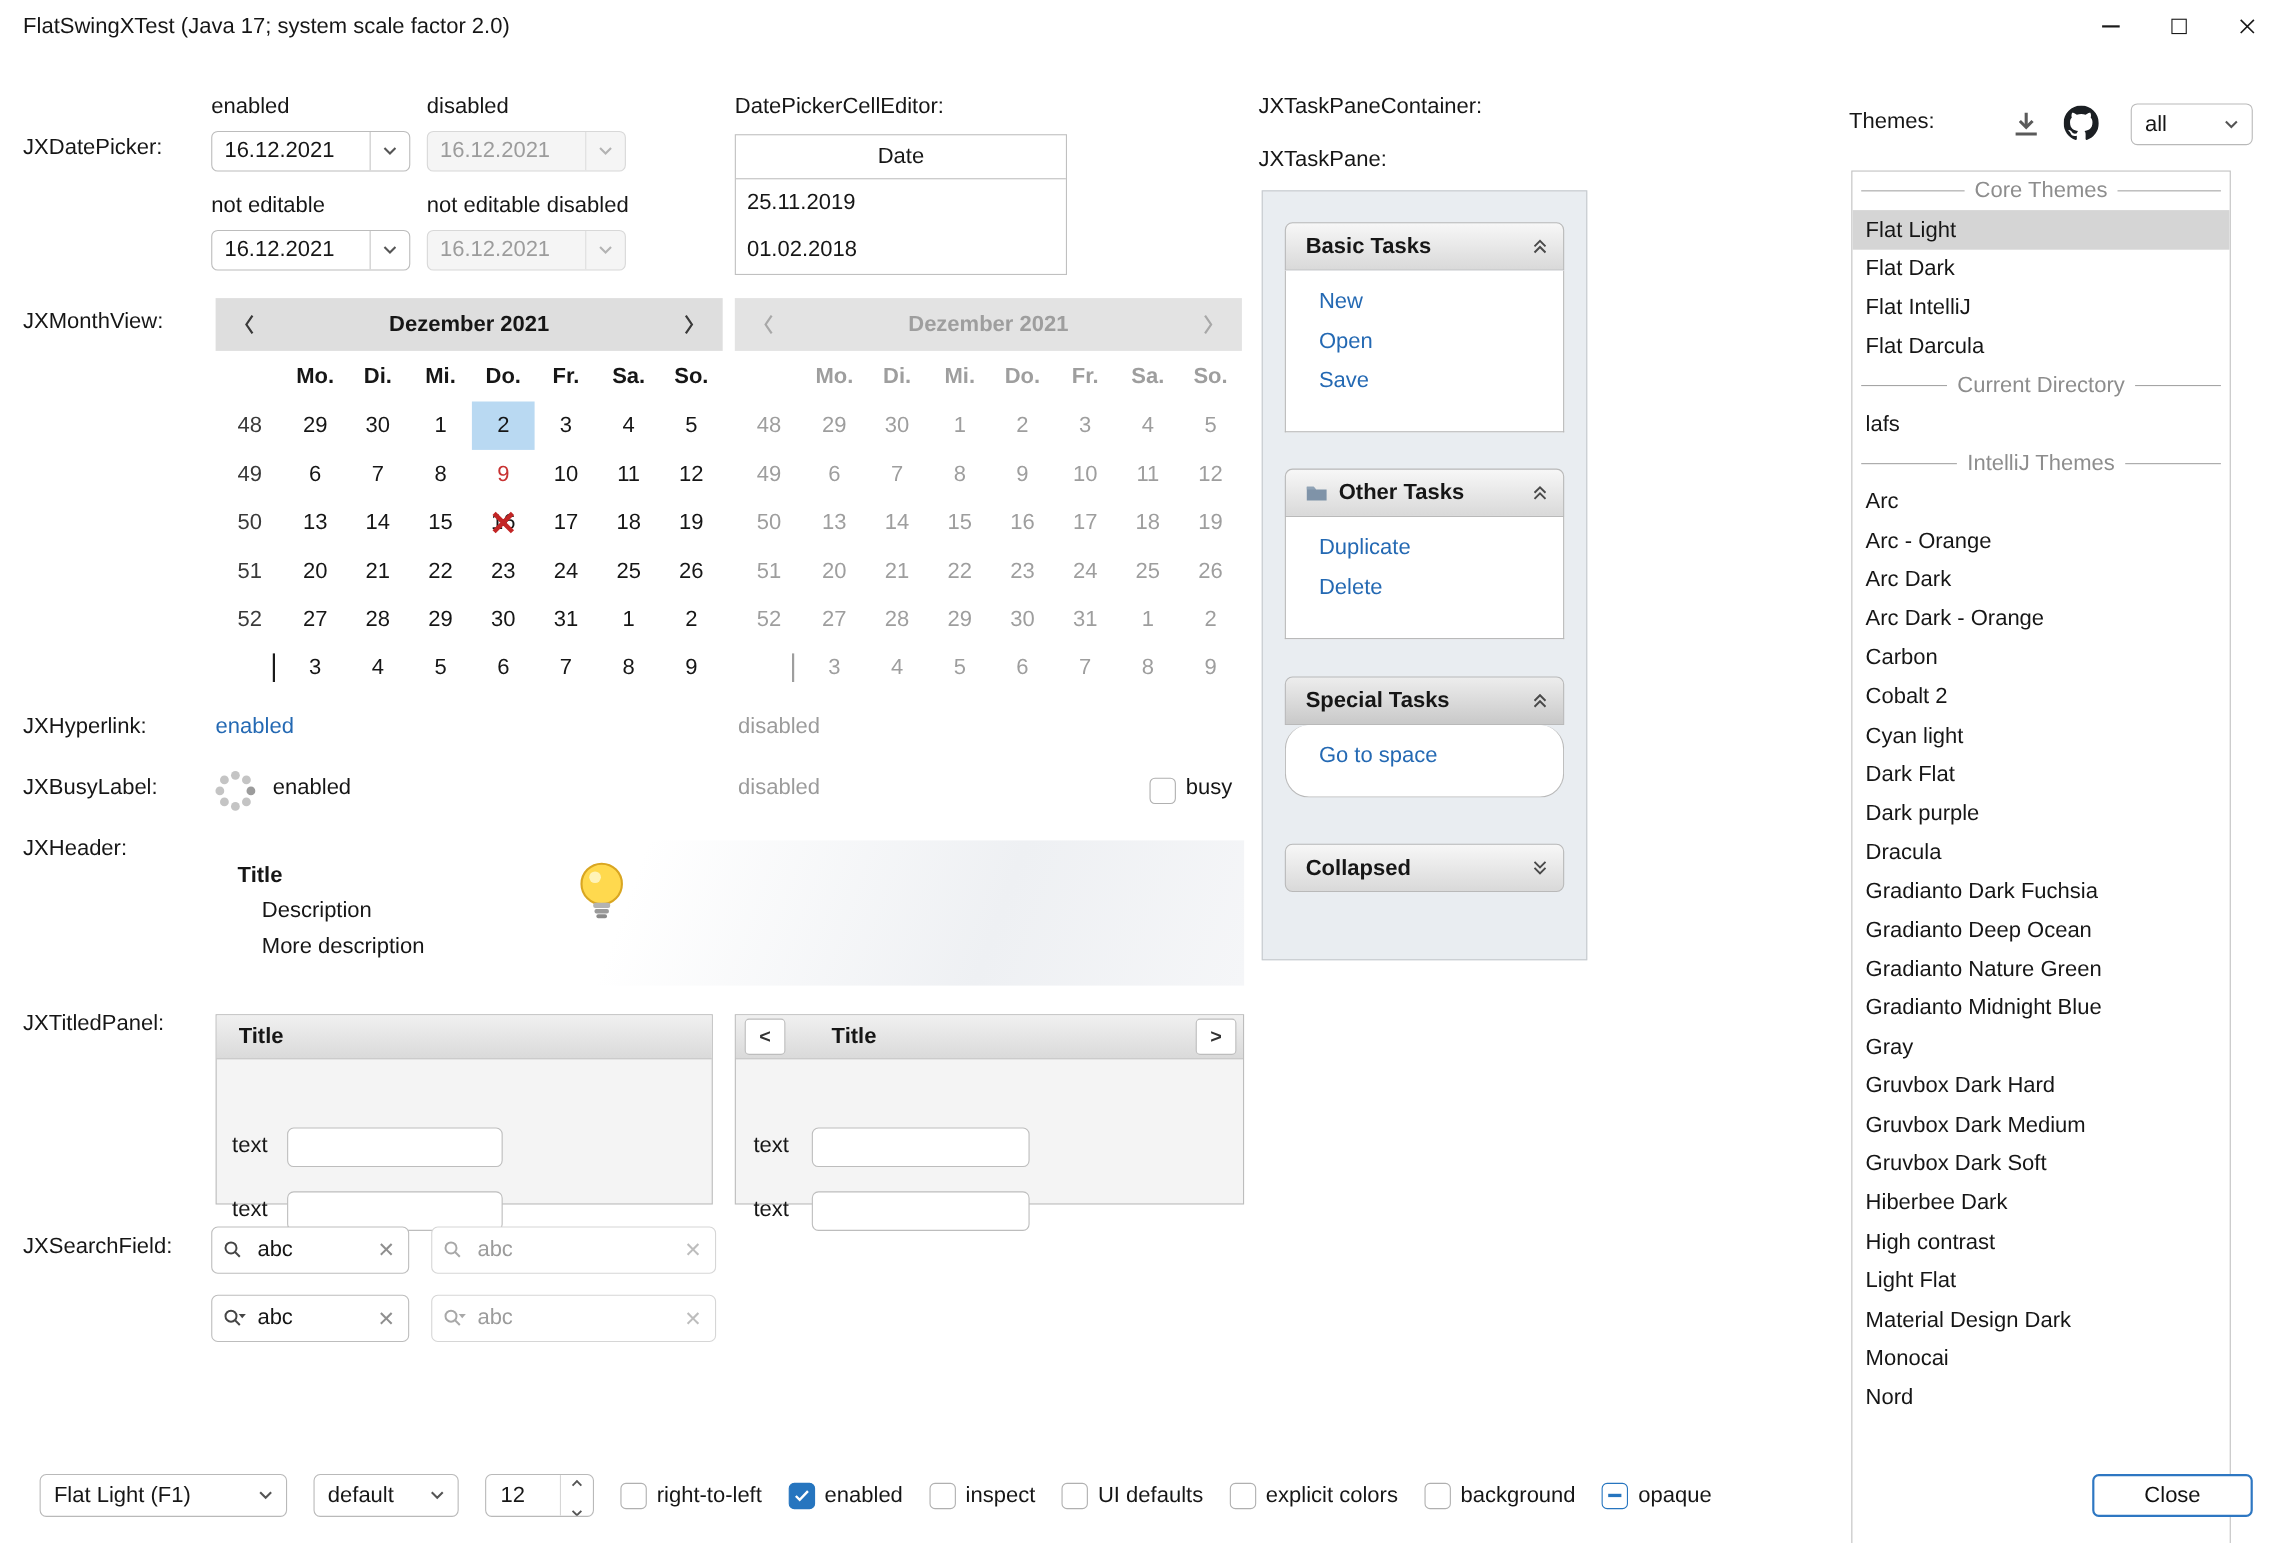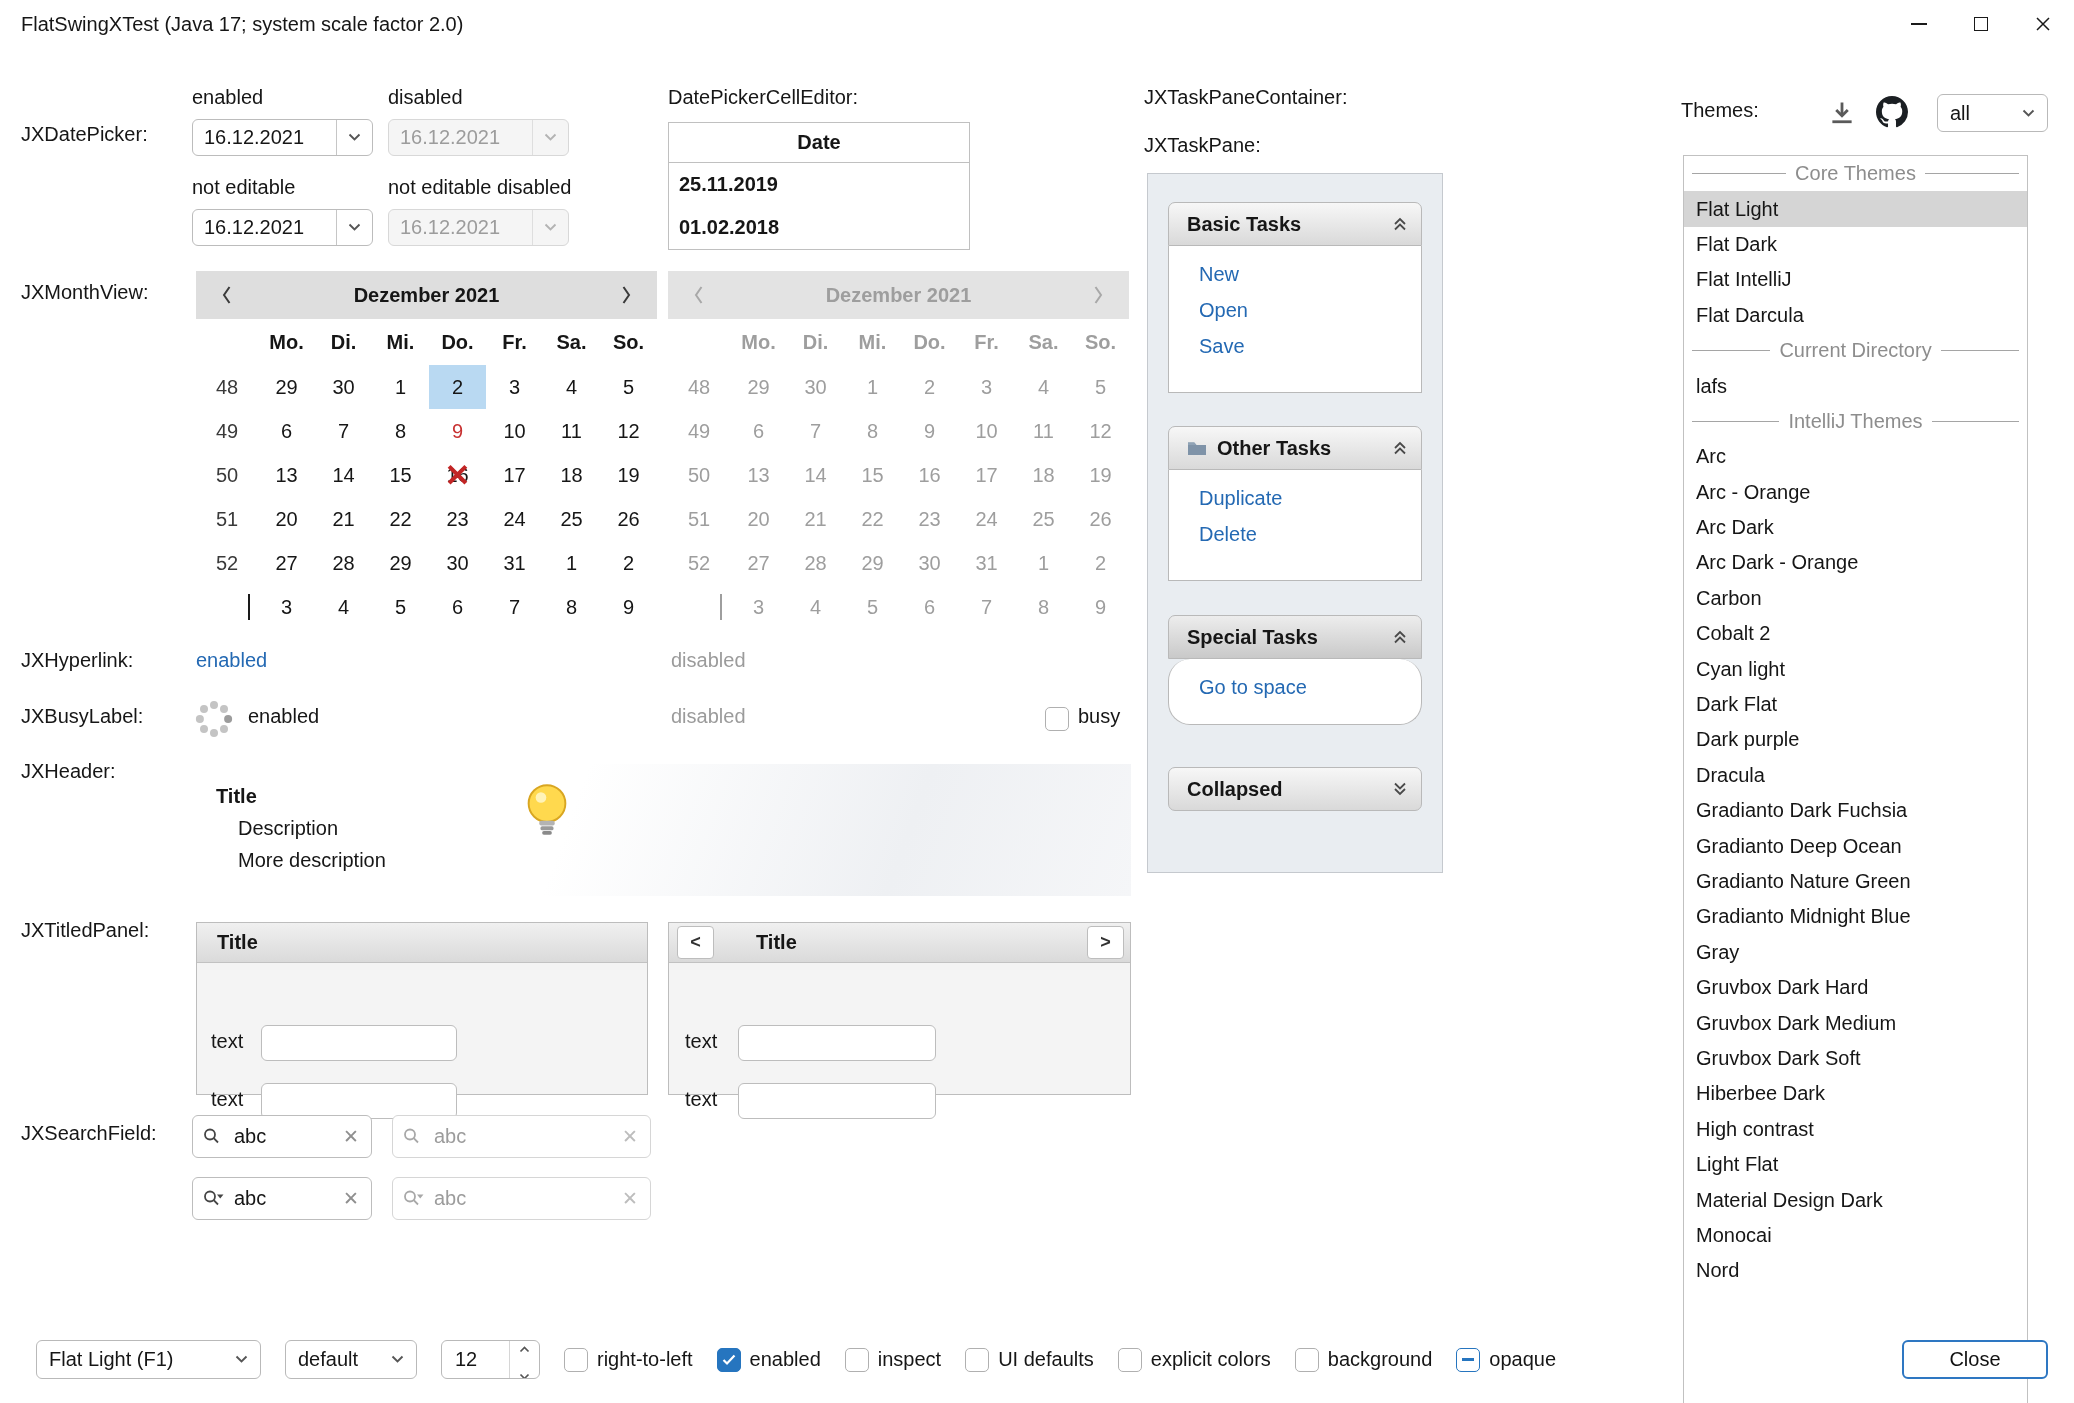--- a/index.html
+++ b/index.html
@@ -20,21 +20,21 @@
 
   
   .datepicker { position:absolute; width:181px; height:37px; border:1px solid #bcbcbc; border-radius:6px;
                 background:#fff; display:flex; overflow:hidden; }
   .dp-value { flex:1; display:flex; align-items:center; padding-left:11px; }
   .dp-btn { width:36px; border-left:1px solid #c6c6c6; display:flex; align-items:center; justify-content:center; }
   .datepicker.disabled { background:#f5f5f5; border-color:#d8d8d8; color:#9c9c9c; }
   .datepicker.disabled .dp-btn { border-left-color:#dedede; }
 
   
-  #cell-editor { position:absolute; left:668px; top:122px; width:302px; border:1px solid #c0c0c0; background:#fff;font-weight:bold; }
+  #cell-editor { position:absolute; left:668px; top:122px; width:302px; border:1px solid #c0c0c0; background:#fff; }
   .ce-header { height:40px; display:flex; align-items:center; justify-content:center; border-bottom:1px solid #c0c0c0; }
   .ce-row { height:43px; display:flex; align-items:center; padding-left:10px; }
 
   
   .cal { position:absolute; width:461px; background:#fff; }
   .cal-header { height:48px; background:#dedede; display:flex; align-items:center; justify-content:space-between; padding:0 16px;gap:12px; }
   .cal-title { font-weight:bold; }
   .cal-nav { width:30px; display:flex; align-items:center; justify-content:center; }
   .cal-grid { display:grid; grid-template-columns:62px repeat(7,57px); grid-template-rows:46px repeat(6,44px); }
   .cal-grid > div { display:flex; align-items:center; justify-content:center; position:relative; }

